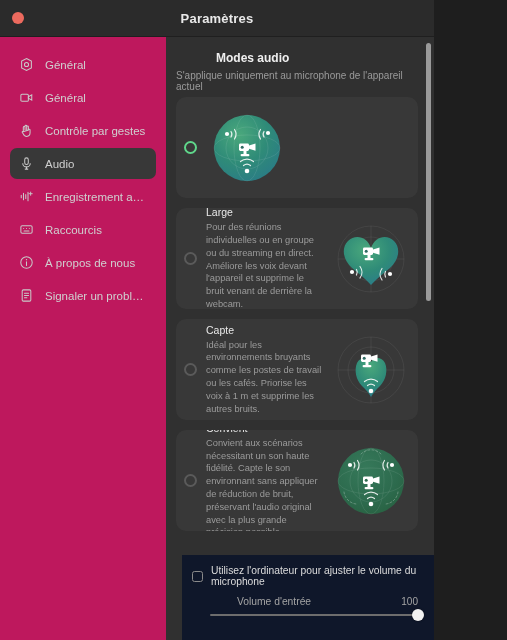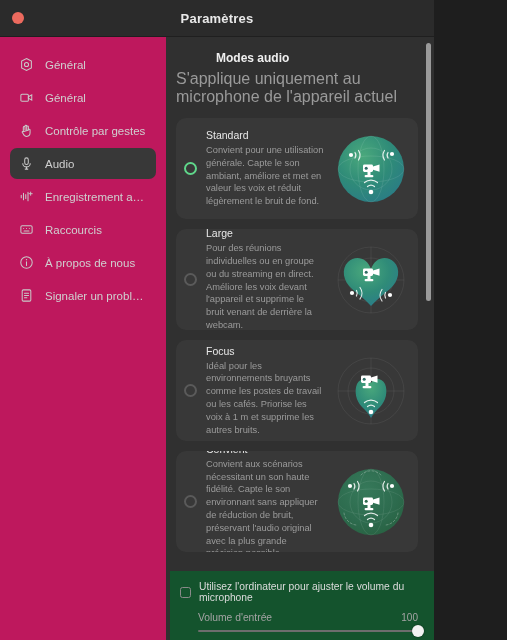--- a/index.html
+++ b/index.html
@@ -69,21 +69,21 @@
   .scroll-area {
     position: absolute; inset: 0;
     padding: 14px 16px 0 10px;
   }
   .section-title {
     font-size: 12px; font-weight: bold; color: #efefef;
     margin-bottom: 5px;
     margin-left: 40px;
   }
   .section-sub {
-    font-size: 16px; color: #9a9a9a; margin-bottom: 12px;
+    font-size: 10px; color: #9a9a9a; margin-bottom: 5px;
   }
   
   .card {
     position: relative;
     background: #383838;
     border-radius: 10px;
     height: 101px;
     margin-bottom: 10px;
     display: flex; align-items: center;
     padding: 0 6px 0 8px;
@@ -104,37 +104,38 @@
   .card-desc {
     font-size: 9.3px; line-height: 1.38; color: #9b9b9b;
   }
   .card-art {
     width: 82px; height: 82px; flex: 0 0 82px;
     position: relative;
   }
   .card-art svg { display: block; width: 82px; height: 82px; }
   
   .bottom {
-    position: absolute; left: 4px; right: 0; bottom: 0;
-    background: #14532d;
-    padding: 10px 16px 8px 10px;
+    position: absolute; left: 16px; right: 0; bottom: 0;
+    background: #0f172a;
+    padding: 10px 16px 24px 10px;
   }
   .check-row {
     display: flex; align-items: center; gap: 8px; margin-bottom: 9px;
   }
   .checkbox {
     width: 11px; height: 11px; flex: 0 0 11px;
     border: 1.3px solid #8a8a8a; border-radius: 2.5px;
     background: transparent;
   }
   .check-label { font-size: 10.3px; color: #dcdcdc; }
   .slider-block { padding-left: 18px; }
   .slider-head {
     display: flex; justify-content: space-between; align-items: baseline;
     margin-bottom: 7px;
+    margin-left: 27px;
   }
   .slider-name { font-size: 10.3px; color: #a4a4a4; }
   .slider-val { font-size: 10px; color: #a4a4a4; }
   .track {
     position: relative; height: 2px; background: #6d6d6d; border-radius: 2px;
   }
   .knob {
     position: absolute; top: 50%; width: 12px; height: 12px;
     border-radius: 50%; background: #f2f2f2;
     transform: translate(-50%, -50%);
@@ -246,24 +247,20 @@
     </div>
 
     <div class="content">
       <div class="scroll-area">
 
         <div class="section-title">Modes audio</div>
         <div class="section-sub">S'applique uniquement au microphone de l'appareil actuel</div>
 
         <div class="card">
           <div class="radio checked"></div>
-          <div class="card-text">
-            <div class="card-title">Standard</div>
-            <div class="card-desc">Convient pour une utilisation générale. Capte le son ambiant, améliore et met en valeur les voix et réduit légèrement le bruit de fond.</div>
-          </div>
           <div class="card-art">
             <svg viewBox="0 0 82 82">
               <defs>
                 <radialGradient id="gStd" cx="38%" cy="30%" r="78%">
                   <stop offset="0%" stop-color="#4aa87c"></stop>
                   <stop offset="55%" stop-color="#2f8b78"></stop>
                   <stop offset="100%" stop-color="#2a7b86"></stop>
                 </radialGradient>
               </defs>
               <circle cx="41" cy="41" r="33" fill="url(#gStd)"></circle>
@@ -329,21 +326,21 @@
                 <rect x="37.5" y="37" width="3" height="3.4" fill="#ffffff"></rect>
                 <rect x="34.6" y="40" width="8.8" height="2.3" rx="1.1" fill="#ffffff"></rect>
               </g>
             </svg>
           </div>
         </div>
 
         <div class="card">
           <div class="radio"></div>
           <div class="card-text">
-            <div class="card-title">Focus</div>
+            <div class="card-title">Capte</div>
             <div class="card-desc">Idéal pour les environnements bruyants comme les postes de travail ou les cafés. Priorise les voix à 1 m et supprime les autres bruits.</div>
           </div>
           <div class="card-art">
             <svg viewBox="0 0 82 82">
               <defs>
                 <radialGradient id="gFoc" cx="50%" cy="20%" r="85%">
                   <stop offset="0%" stop-color="#4aa87c"></stop>
                   <stop offset="60%" stop-color="#2f8b78"></stop>
                   <stop offset="100%" stop-color="#2a7b8c"></stop>
                 </radialGradient>

